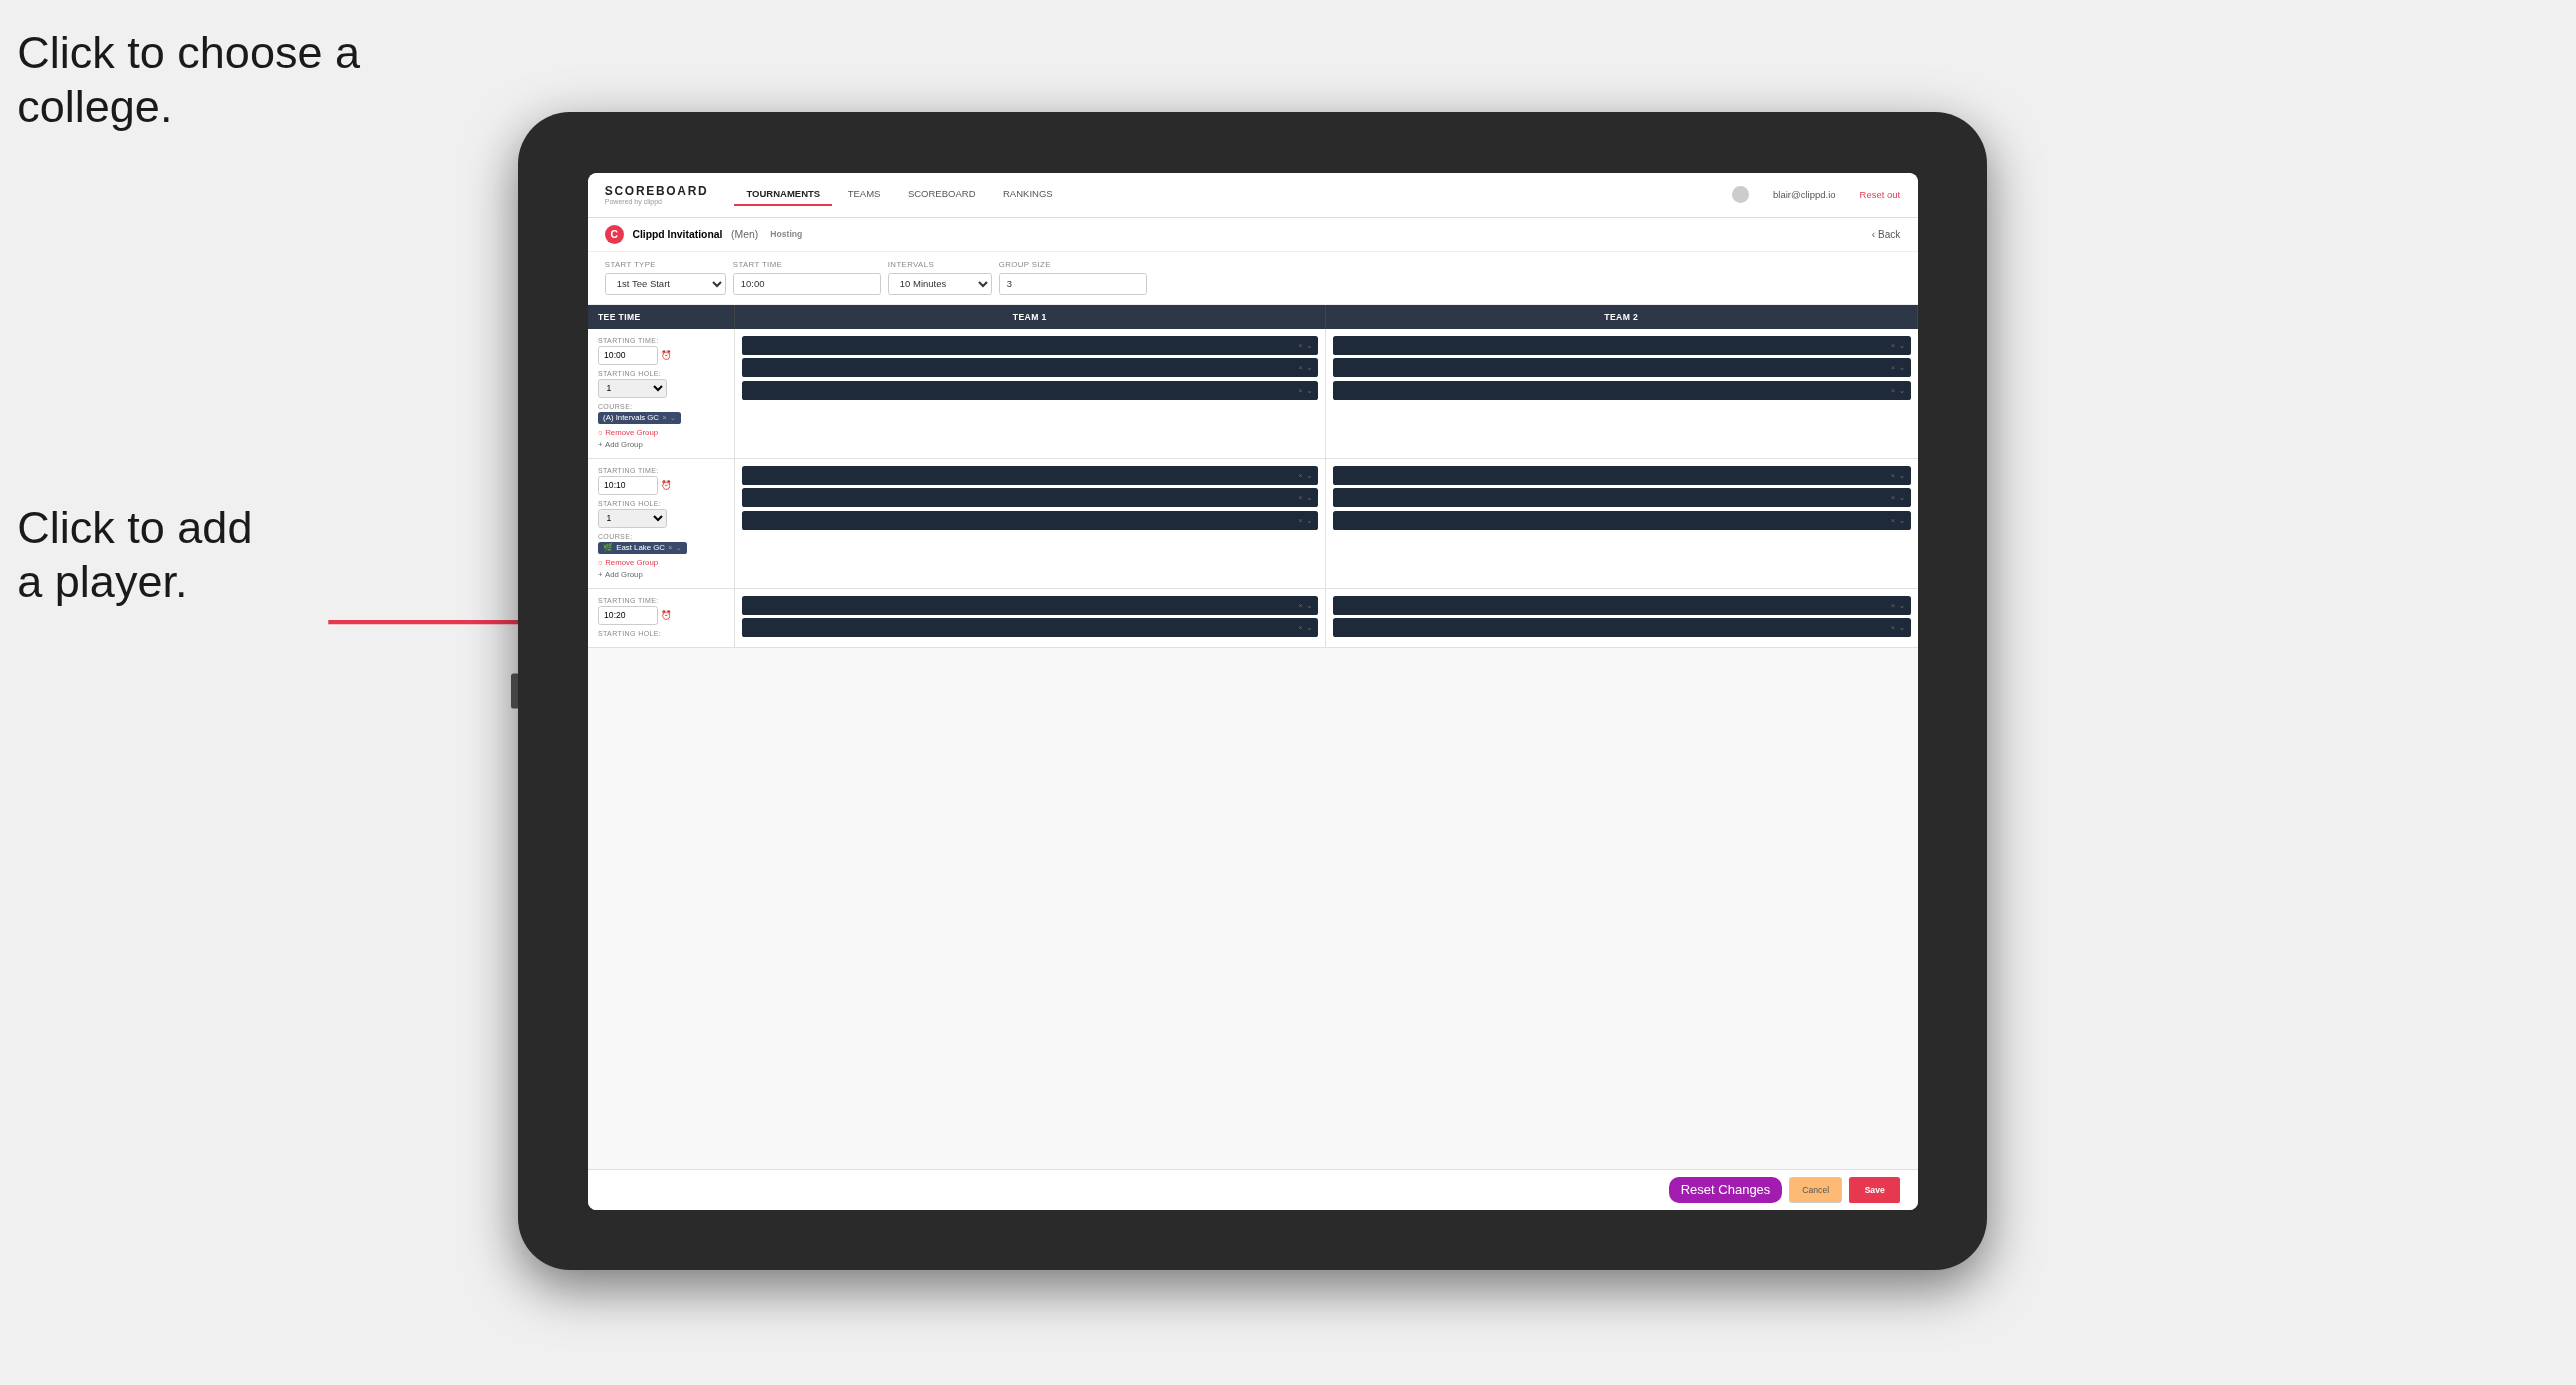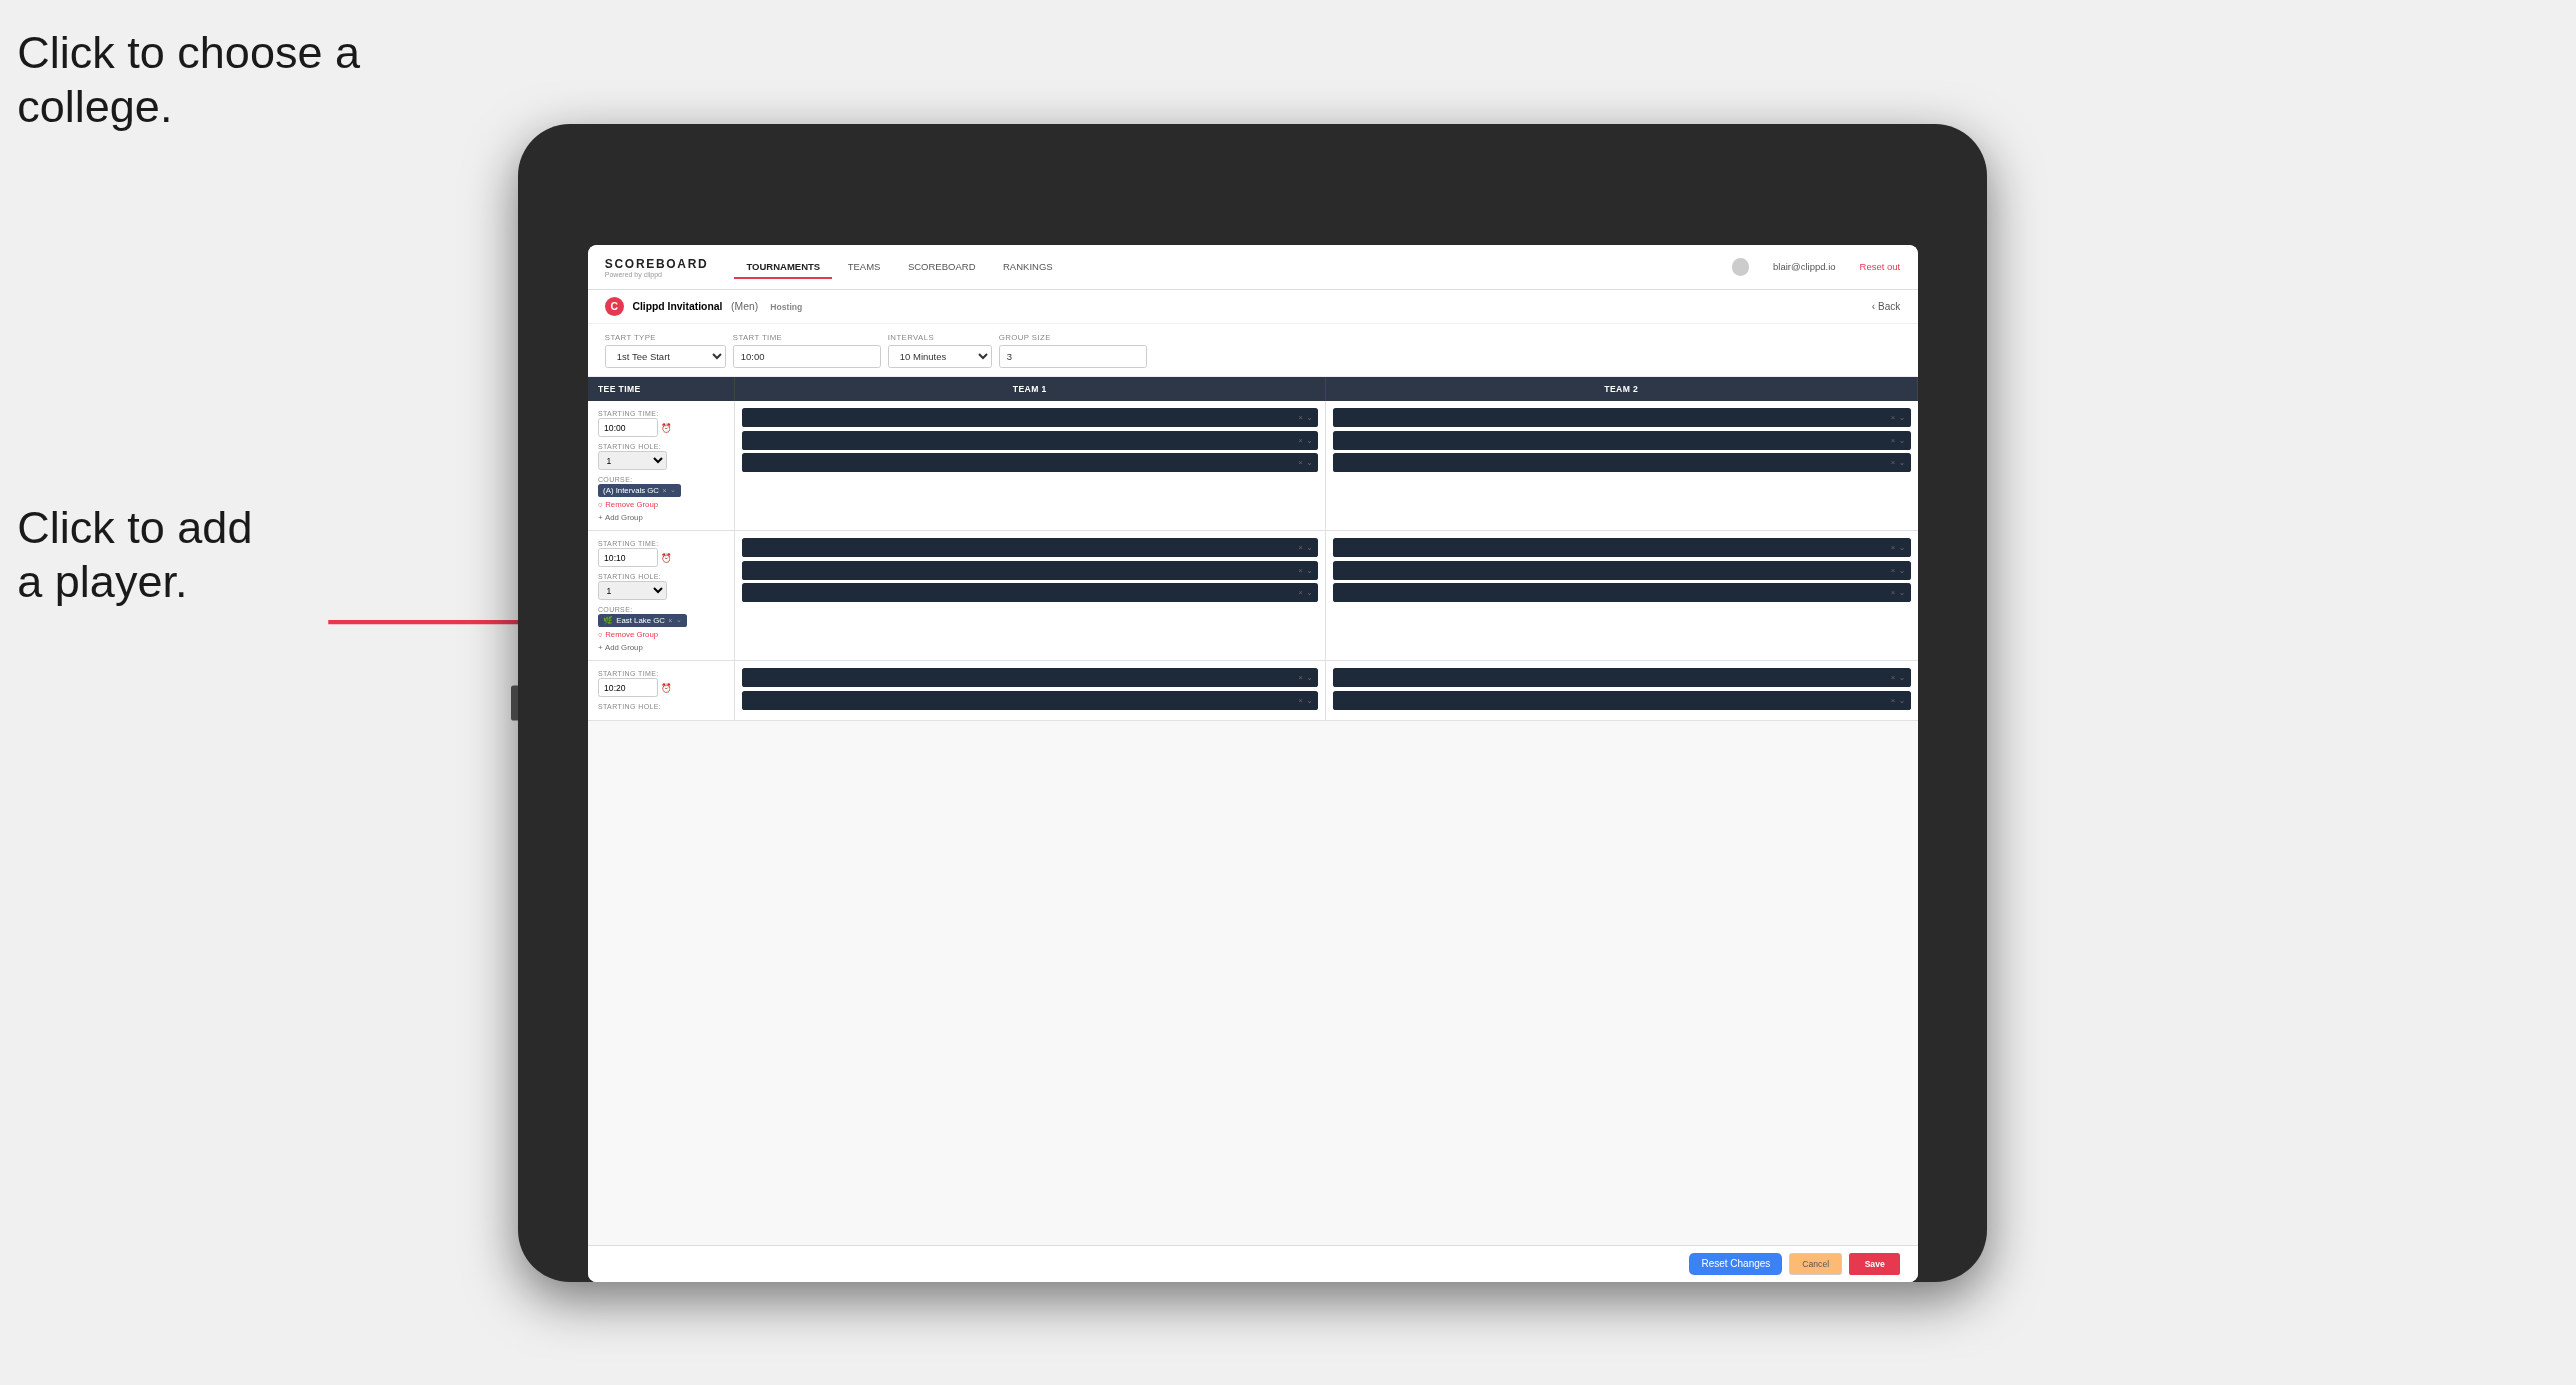--- a/index.html
+++ b/index.html
@@ -33,23 +33,22 @@
     .tablet-shell {
       position: absolute;
       top: 112px;
       left: 518px;
       width: 1469px;
       height: 1158px;
       background: #2a2a2a;
       border-radius: 52px;
       box-shadow: 0 17.3px 52px rgba(0,0,0,0.5);
       display: flex;
-      align-items: flex-end;
+      align-items: center;
       justify-content: center;
-      margin-top: 12px;
     }
 
     .tablet-screen {
       width: 1330px;
       height: 1037px;
       background: #fff;
       border-radius: 8.6px;
       overflow: hidden;
       display: flex;
       flex-direction: column;
@@ -334,26 +333,26 @@
     .bottom-bar {
       background: #fff;
       border-top: 0.9px solid #ddd;
       padding: 7px 17.3px;
       display: flex;
       justify-content: flex-end;
       gap: 7px;
       flex-shrink: 0;
     }
     .btn-reset {
-      background: #3b82f6;
+      background: #a21caf;
       color: #fff;
       border: none;
-      border-radius: 5px;
+      border-radius: 10px;
       padding: 5.2px 12px;
-      font-size: 10px;
+      font-size: 13px;
       cursor: pointer;
     }
     .btn-cancel {
       background: #fdba74;
       color: #555;
       border: 0.9px solid #ccc;
       border-radius: 2.6px;
       padding: 5.2px 12px;
       font-size: 8.6px;
       cursor: pointer;

